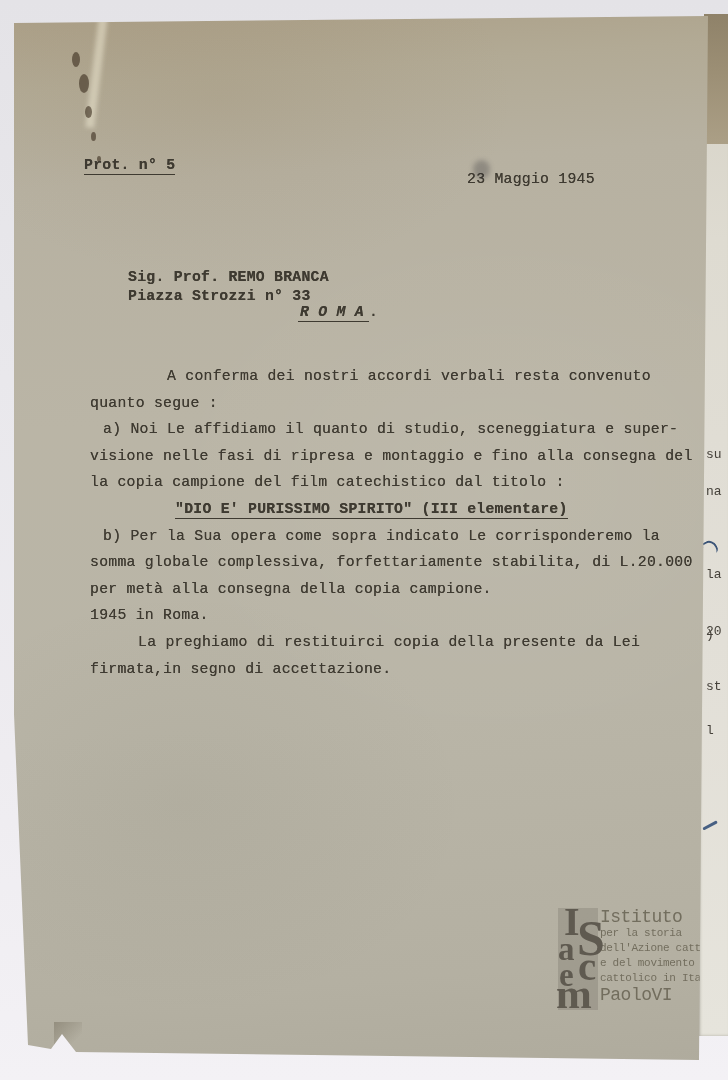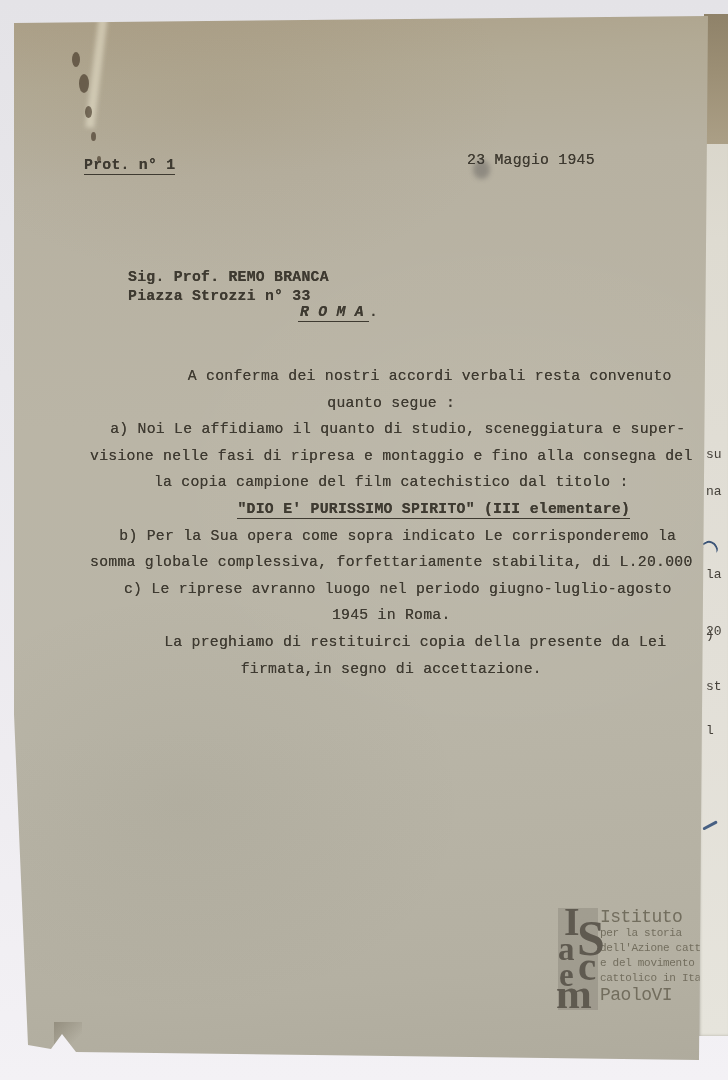--- a/index.html
+++ b/index.html
@@ -62,27 +62,27 @@
   }
   .date-smudge{
     position:absolute;left:463px;top:146px;width:17px;height:19px;
     background:rgba(40,40,48,.28);border-radius:50%;filter:blur(2.4px);
   }
   
   .typed{position:absolute;white-space:nowrap;
     font-family:"Liberation Mono",monospace;font-size:14.8px;letter-spacing:.25px;
     color:#3e3a31;text-shadow:0 0 .5px rgba(45,40,30,.75);}
   .prot{left:74px;top:143px;font-weight:600;}
-  .date{left:457px;top:138px;}
+  .date{left:457px;top:157px;}
   .recipient{left:118px;top:254px;line-height:18.5px;font-weight:bold;}
   .roma{left:288px;top:290px;}
   .u{border-bottom:1.7px solid #3e3a31;padding-bottom:1px;}
   .roma .u{letter-spacing:.25px;padding:0 5px 1px 2px;font-weight:600;font-style:italic;}
   .body-lines{left:80px;top:349px;line-height:26.6px;}
-  .ln{white-space:nowrap;text-align:center;}
+  .ln{white-space:nowrap;}
   .ind-p1{padding-left:77px;}
   .ind-p2{padding-left:48px;}
   .ind-item{padding-left:13px;}
   .ind-title{padding-left:85px;}
   .ind-cont{padding-left:0;}
   .ln .u{font-weight:600;}
   
   .wm{position:absolute;left:548px;top:894px;display:flex;opacity:.93;}
   .wm-block{
     position:relative;width:40px;height:102px;flex:none;
@@ -124,21 +124,21 @@
 
   <div class="crease"></div>
   <span class="speck sp1"></span>
   <span class="speck sp2"></span>
   <span class="speck sp3"></span>
   <span class="speck sp4"></span>
   <span class="speck sp5"></span>
   <div class="fold"></div>
 
   <div class="typed prot">
-    <span class="u">Prot. n° 1</span>
+    <span class="u">Prot. n° 5</span>
   </div>
 
   <div class="typed date">23 Maggio 1945</div>
   <div class="date-smudge"></div>
 
   <div class="typed recipient">
     <div>
       <div class="idx-0"><span>Sig. Prof. REMO BRANCA</span></div>
         <div class="idx-1"><span>Piazza Strozzi n° 33</span></div>
     </div>
@@ -151,21 +151,21 @@
   <div class="typed body-lines">
     <div>
       <div class="ln ind-p1 idx-0"><span>A conferma dei nostri accordi verbali resta convenuto</span></div>
         <div class="ln ind-cont idx-1"><span>quanto segue :</span></div>
         <div class="ln ind-item idx-2"><span>a) Noi Le affidiamo il quanto di studio, sceneggiatura e super-</span></div>
         <div class="ln ind-cont idx-3"><span>visione nelle fasi di ripresa e montaggio e fino alla consegna del</span></div>
         <div class="ln ind-cont idx-4"><span>la copia campione del film catechistico dal titolo :</span></div>
         <div class="ln ind-title idx-5"><span class="u">"DIO E' PURISSIMO SPIRITO" (III elementare)</span></div>
         <div class="ln ind-item idx-6"><span>b) Per la Sua opera come sopra indicato Le corrisponderemo la</span></div>
         <div class="ln ind-cont idx-7"><span>somma globale complessiva, forfettariamente stabilita, di L.20.000</span></div>
-        <div class="ln ind-item idx-10"><span>c) Le riprese avranno luogo nel periodo giugno-luglio-agosto</span></div>
+        <div class="ln ind-cont idx-9"><span>per metà alla consegna della copia campione.</span></div>
         <div class="ln ind-cont idx-11"><span>1945 in Roma.</span></div>
         <div class="ln ind-p2 idx-12"><span>La preghiamo di restituirci copia della presente da Lei</span></div>
         <div class="ln ind-cont idx-13"><span>firmata,in segno di accettazione.</span></div>
     </div>
   </div>
 
   <div class="wm">
     <div class="wm-block">
       <div>
         <span class="wm-letter idx-0"><span>I</span></span>

